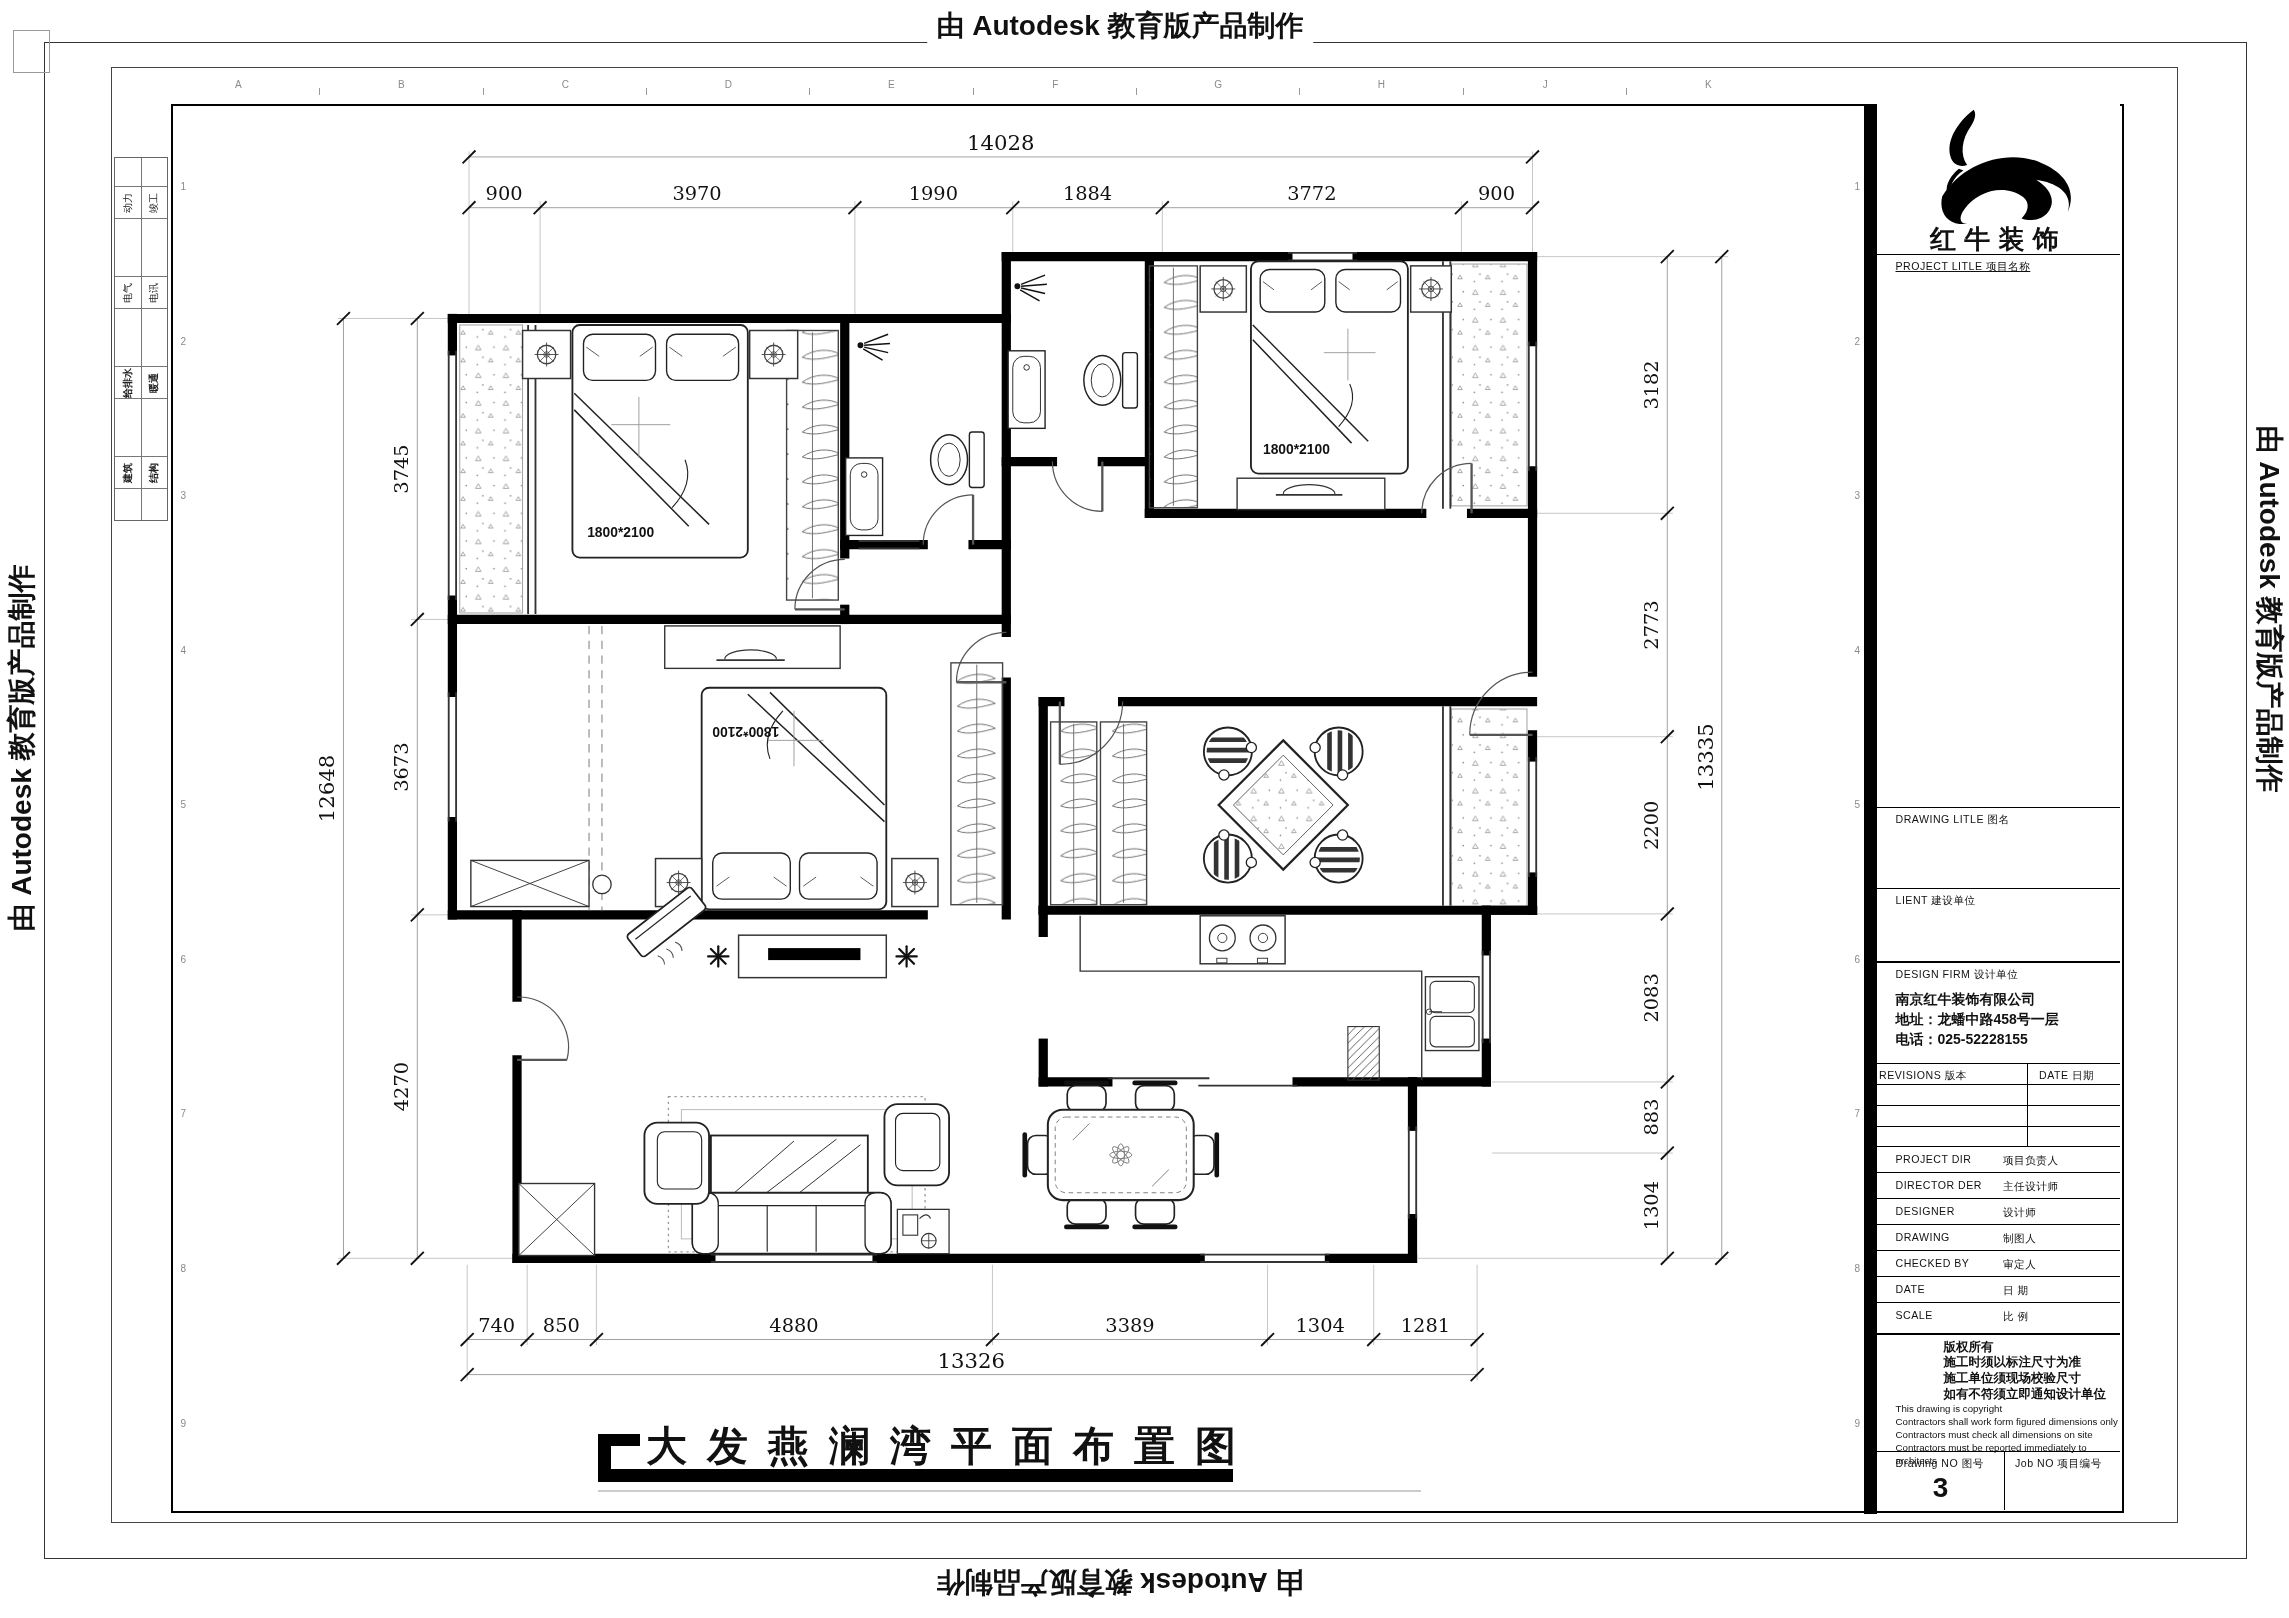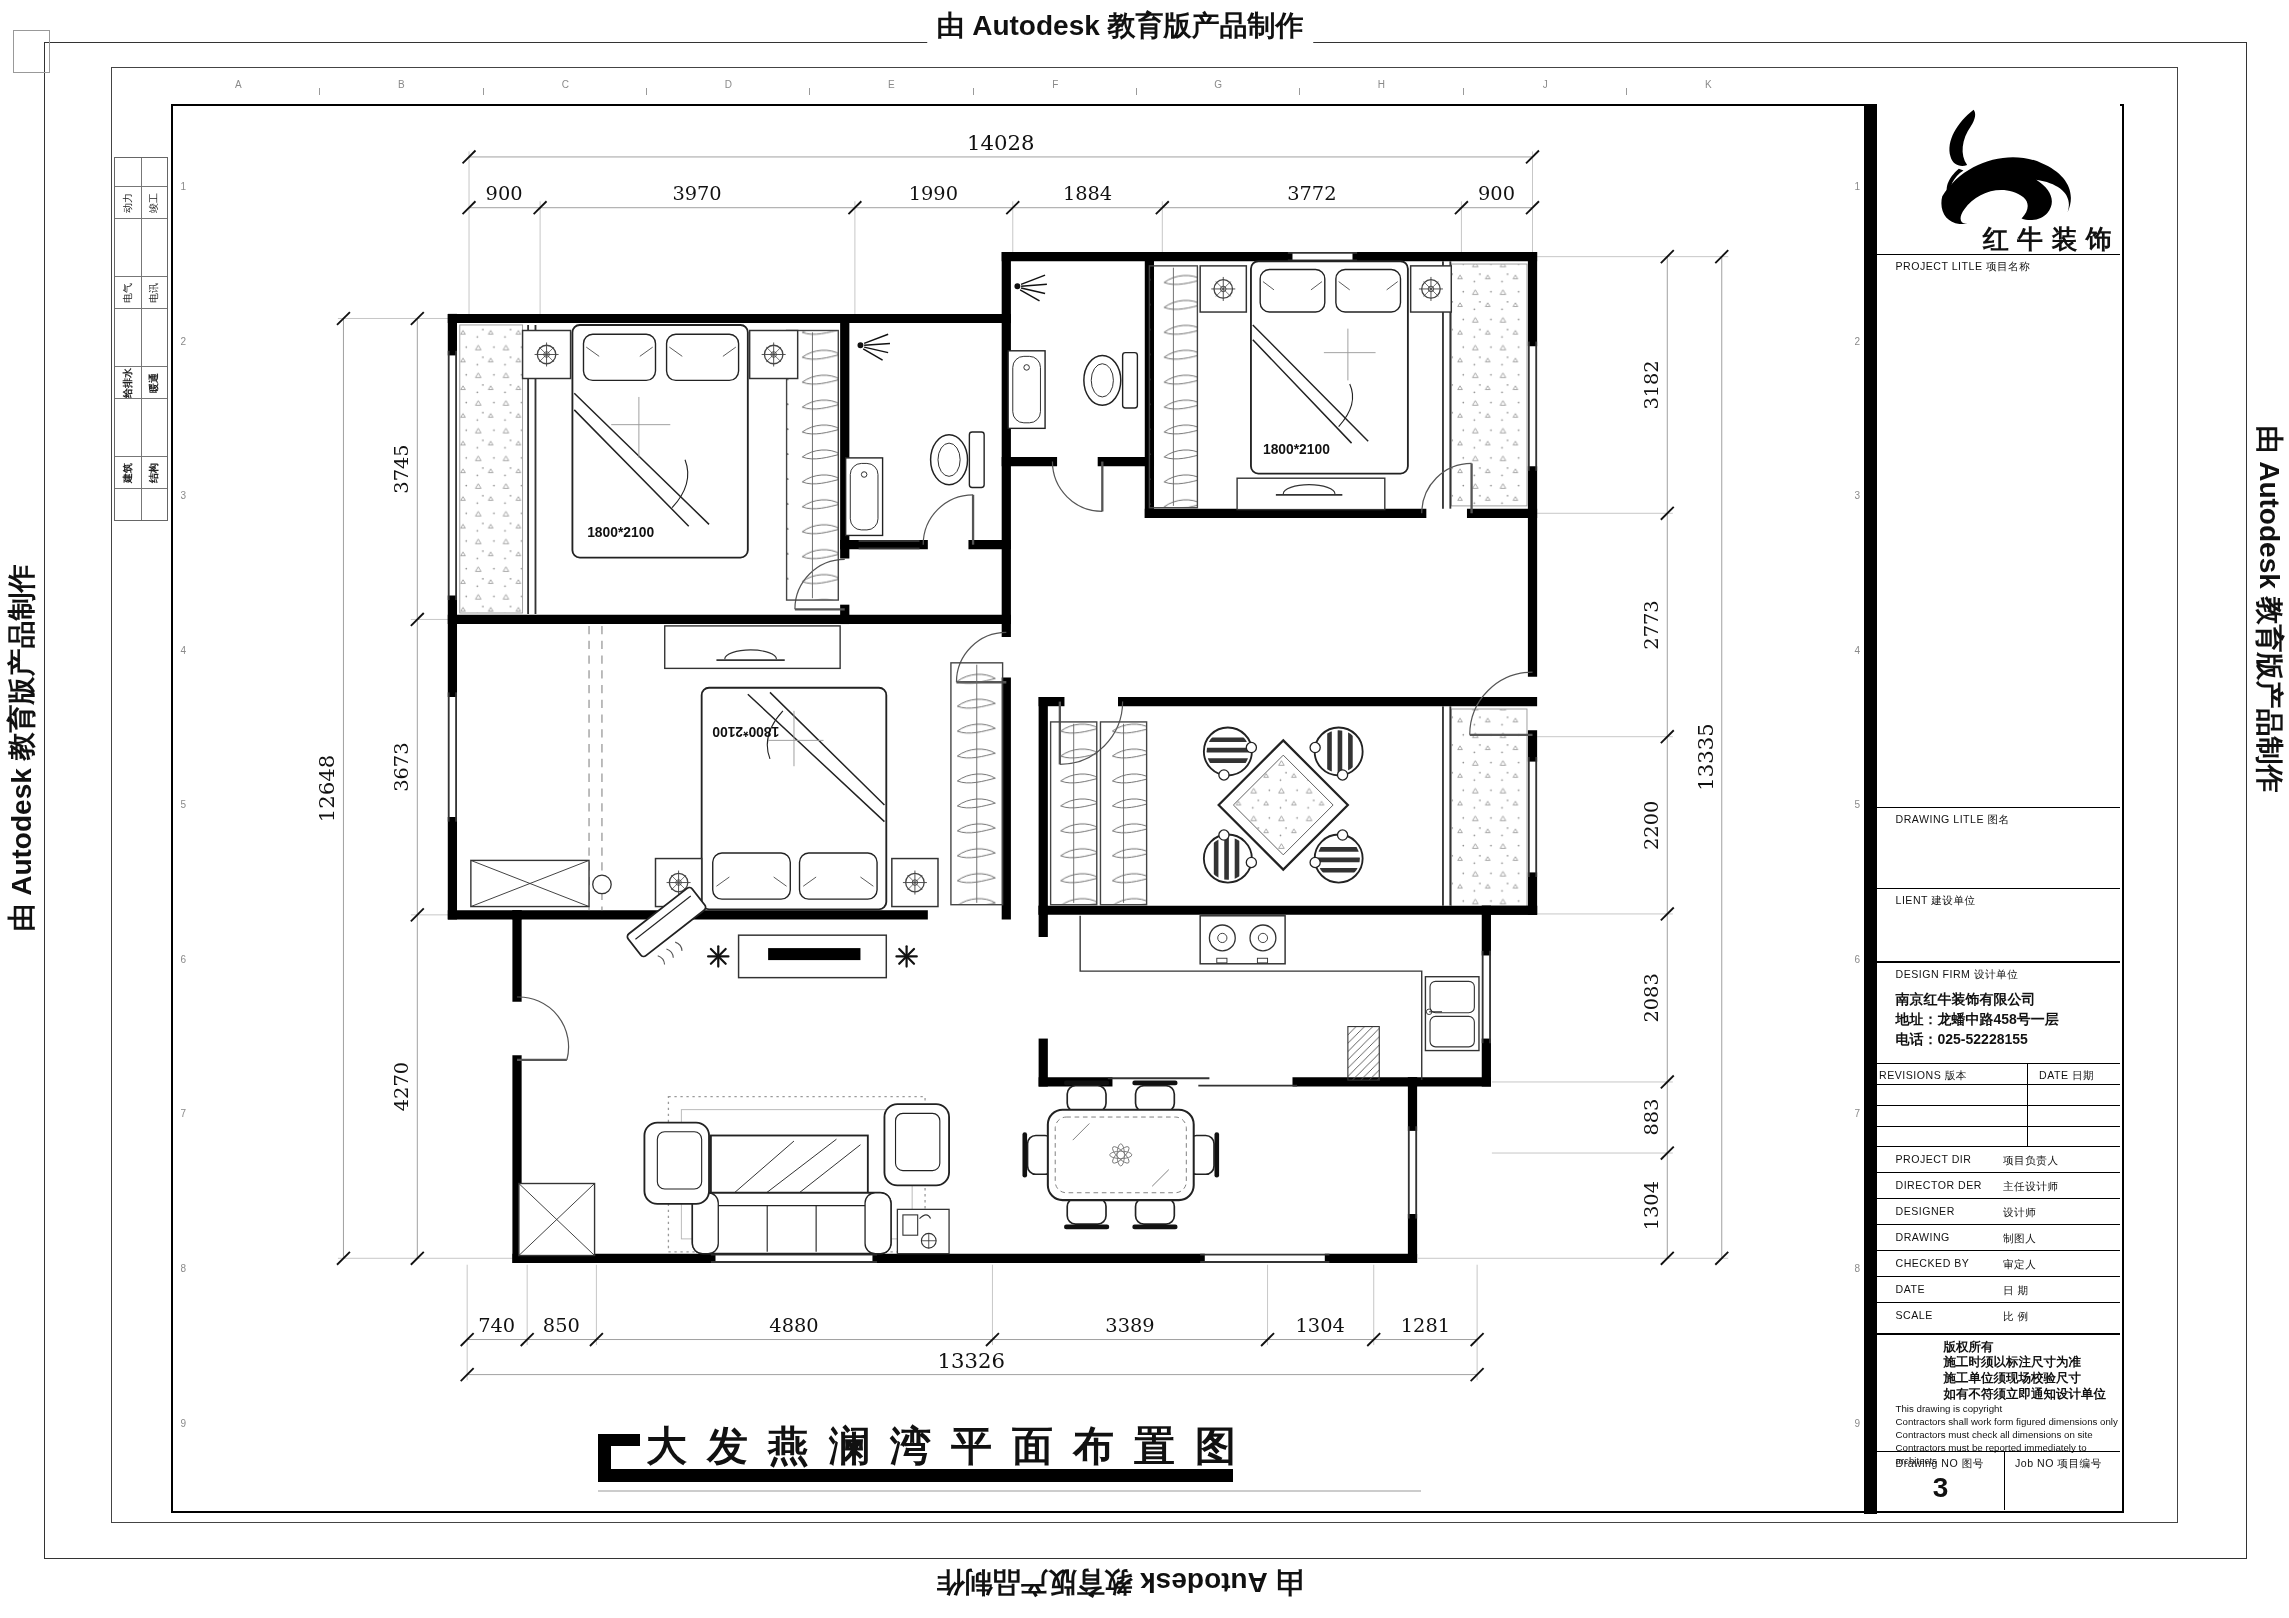--- a/index.html
+++ b/index.html
@@ -20,21 +20,21 @@
   .disc .row:last-child{border-bottom:none;flex:1;}
   .disc .cell{width:50%;display:flex;align-items:center;justify-content:center;overflow:hidden;}
   .disc .cell:first-child{border-right:0.9px solid #777;}
   .disc .vtxt{transform:rotate(-90deg);font-size:10px;white-space:nowrap;color:#222;}
   .disc .b .vtxt{font-weight:bold;}
   
   #tb{position:absolute;background:#fff;font-size:10px;}
   #tb .lbl{font-size:10.6px;color:#111;letter-spacing:0.5px;}
   #tb .sect{position:absolute;left:0;right:0;border-top:0.9px solid #000;padding:4.6px 0 0 18.5px;box-sizing:border-box;}
   #tb .thick{border-top:2.8px solid #000;}
-  .brand{position:absolute;width:100%;text-align:right;font-size:26px;font-weight:bold;letter-spacing:8.3px;}
+  .brand{position:absolute;width:100%;text-align:center;font-size:26px;font-weight:bold;letter-spacing:8.3px;}
   .firmline{font-weight:bold;font-size:14px;line-height:20px;text-align:left;}
   .revgrid{position:absolute;left:0;right:0;}
   .revrow{border-top:0.9px solid #000;height:20px;}
   .revdiv{position:absolute;top:0;bottom:0;left:150px;width:0.9px;background:#000;}
   .staffrow{position:relative;border-top:0.9px solid #000;height:26px;box-sizing:border-box;padding:5.5px 0 0 18.5px;}
   .staffrow .zh{position:absolute;left:92px;top:7px;margin-left:34px;}
   .copyzh{font-size:12.5px;font-weight:600;line-height:15.7px;padding-left:48px;}
   .copyen{font-size:9.7px;line-height:13px;color:#111;}
   
   #ptitle{position:absolute;font-size:41px;font-weight:bold;letter-spacing:20px;white-space:nowrap;}
@@ -621,21 +621,21 @@
     </g>
   </svg>
   </div>
 
   <div id="tb" style="left:1877px;top:104px;width:243px;height:1405px;">
     <svg class="abs" style="left:16.6px;top:1.8px;" width="209" height="118" viewBox="0 0 226 128">
       <path d="M86,4 C68,18 56,38 61,55 C63,63 71,67 79,64 C71,53 73,36 83,22 C88,14 89,8 86,4 Z M70,68 C58,78 53,91 60,100 C59,88 64,77 75,70 Z" fill="#000"></path>
       <path d="M52,98 C75,60 125,46 160,62 C186,73 198,93 188,115 C194,97 180,84 154,80 C170,90 176,104 166,116 C160,123 148,126 138,122 C146,114 147,105 140,99 C120,84 90,92 76,112 C68,123 72,131 84,126 C62,134 47,118 52,98 Z" fill="#000"></path>
     </svg>
     <div class="brand" style="top:118px;">红牛装饰</div>
-    <div class="sect" style="top:150px;height:656px;"><span class="lbl">PROJECT LITLE  项目名称</span></div>
+    <div class="sect" style="top:150px;height:656px;text-decoration:underline;"><span class="lbl">PROJECT LITLE  项目名称</span></div>
     <div class="sect" style="top:703px;height:80px;"><span class="lbl">DRAWING LITLE  图名</span></div>
     <div class="sect" style="top:784px;height:72px;"><span class="lbl">LIENT  建设单位</span></div>
     <div class="sect thick" style="top:857px;height:102px;">
       <span class="lbl">DESIGN FIRM  设计单位</span>
       <div style="margin:7.4px 0 0 0;">
         <div class="firmline">南京红牛装饰有限公司</div>
         <div class="firmline">地址：龙蟠中路458号一层</div>
         <div class="firmline">电话：025-52228155</div>
       </div>
     </div>

